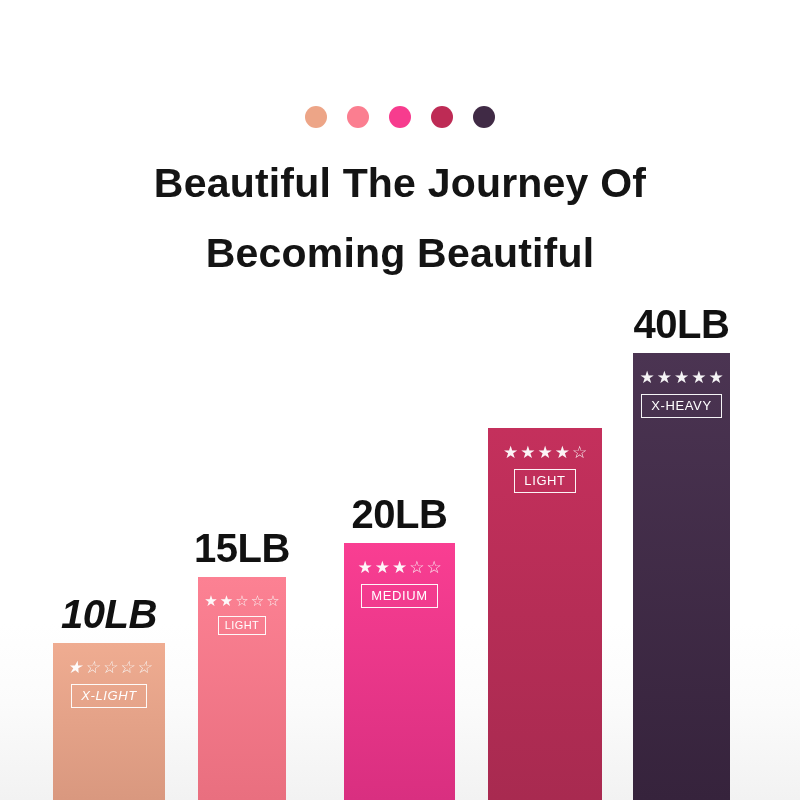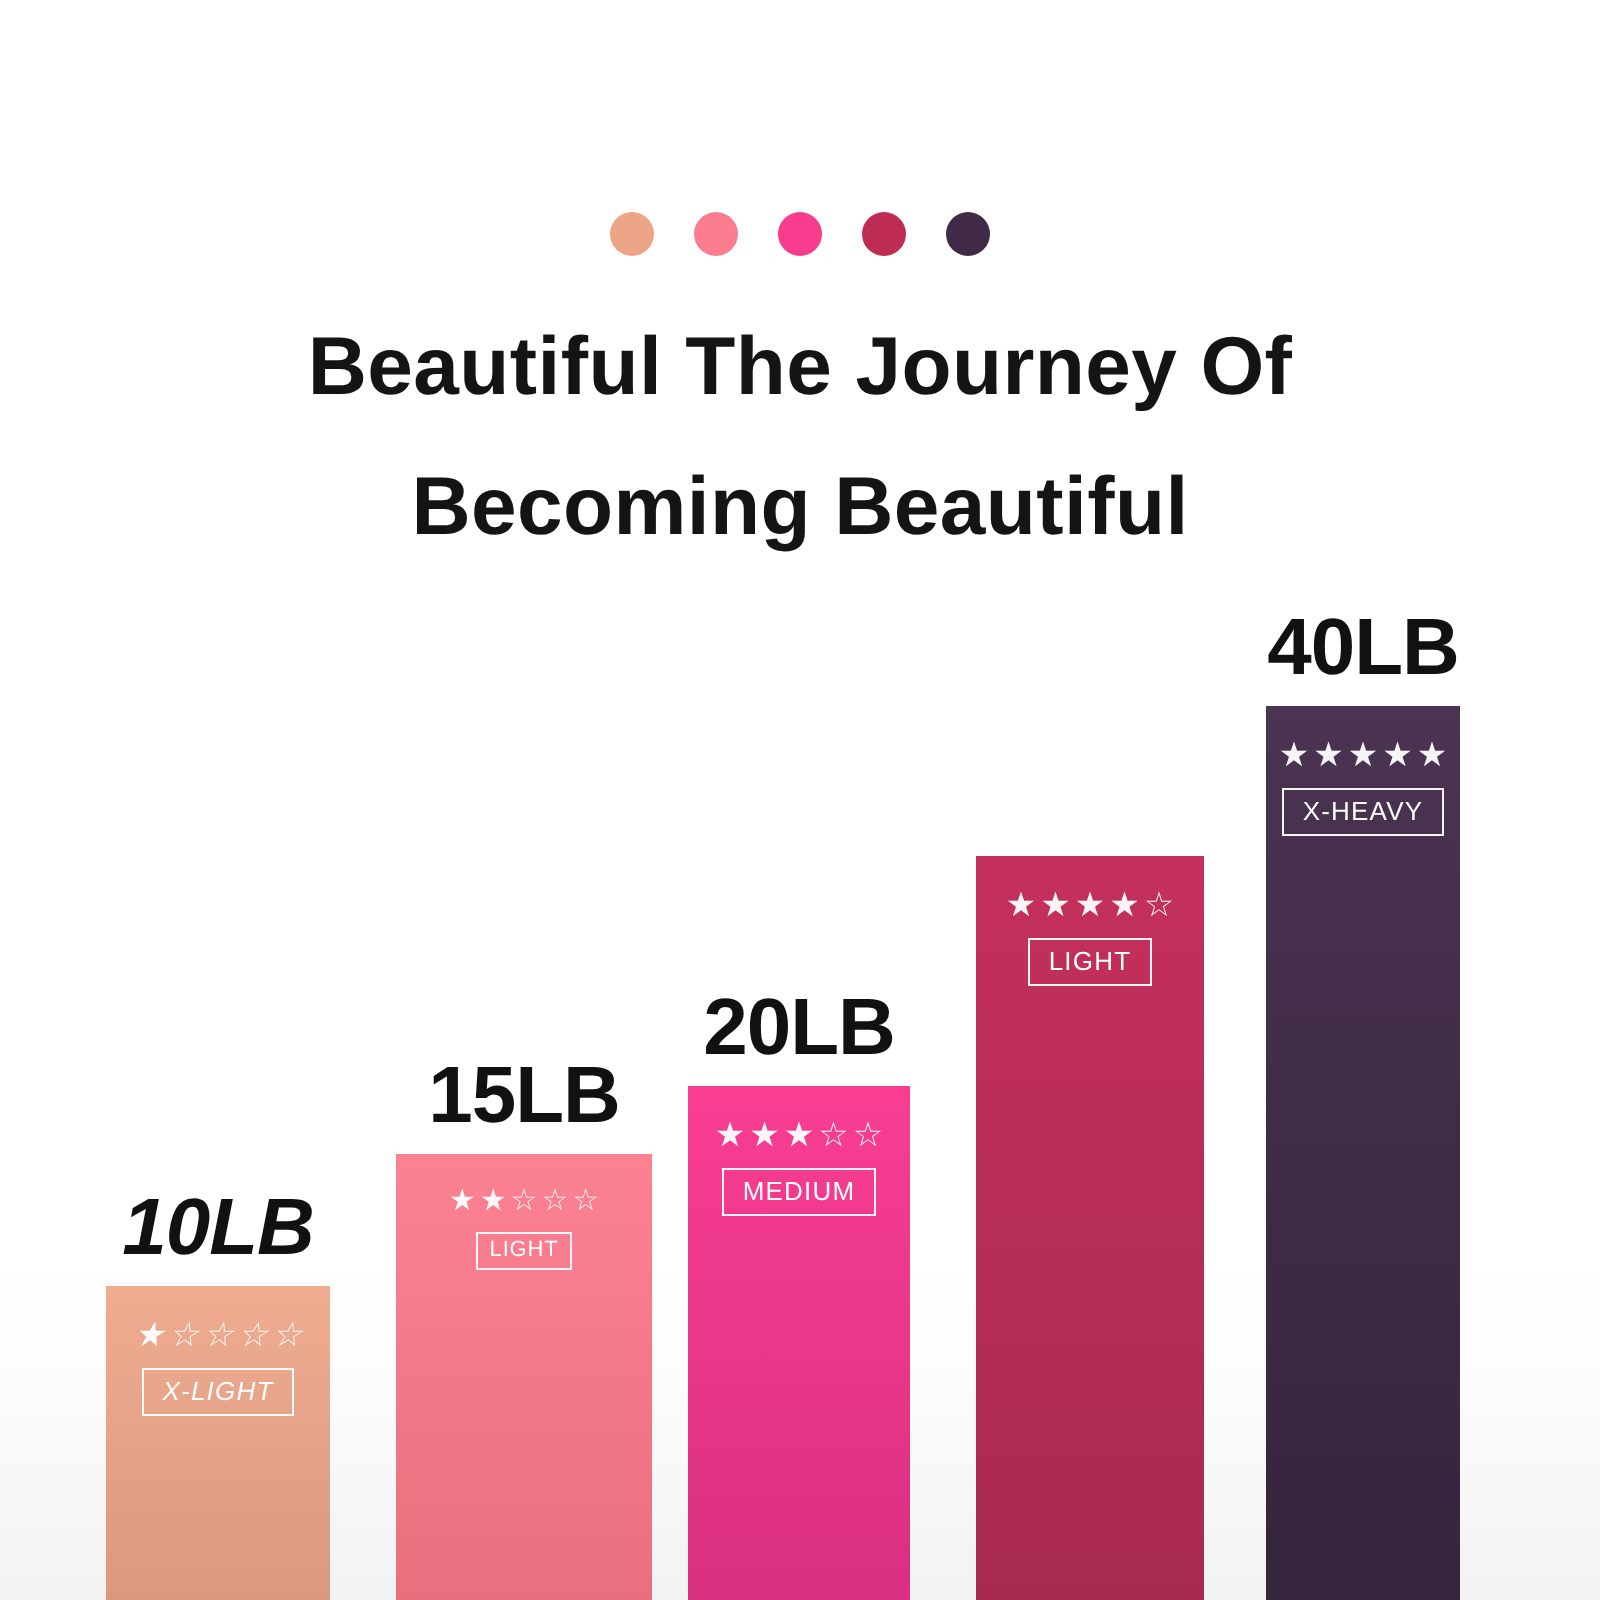--- a/index.html
+++ b/index.html
@@ -144,21 +144,21 @@
           <div class="stars">
             <span class="s">★</span>
             <span class="s off">☆</span>
             <span class="s off">☆</span>
             <span class="s off">☆</span>
             <span class="s off">☆</span>
           </div>
           <div class="level-badge">X-LIGHT</div>
         </div>
       </div>
-      <div class="bar-group narrow" style="left: 198px; width: 128px; height: 223px;">
+      <div class="bar-group narrow" style="left: 198px; width: 88px; height: 223px;">
         <div class="bar-label">15LB</div>
         <div class="bar" style="background: linear-gradient(rgb(252, 129, 147) 0%, rgb(233, 111, 127) 100%);">
           <div class="stars">
             <span class="s">★</span>
             <span class="s">★</span>
             <span class="s off">☆</span>
             <span class="s off">☆</span>
             <span class="s off">☆</span>
           </div>
           <div class="level-badge">LIGHT</div>

